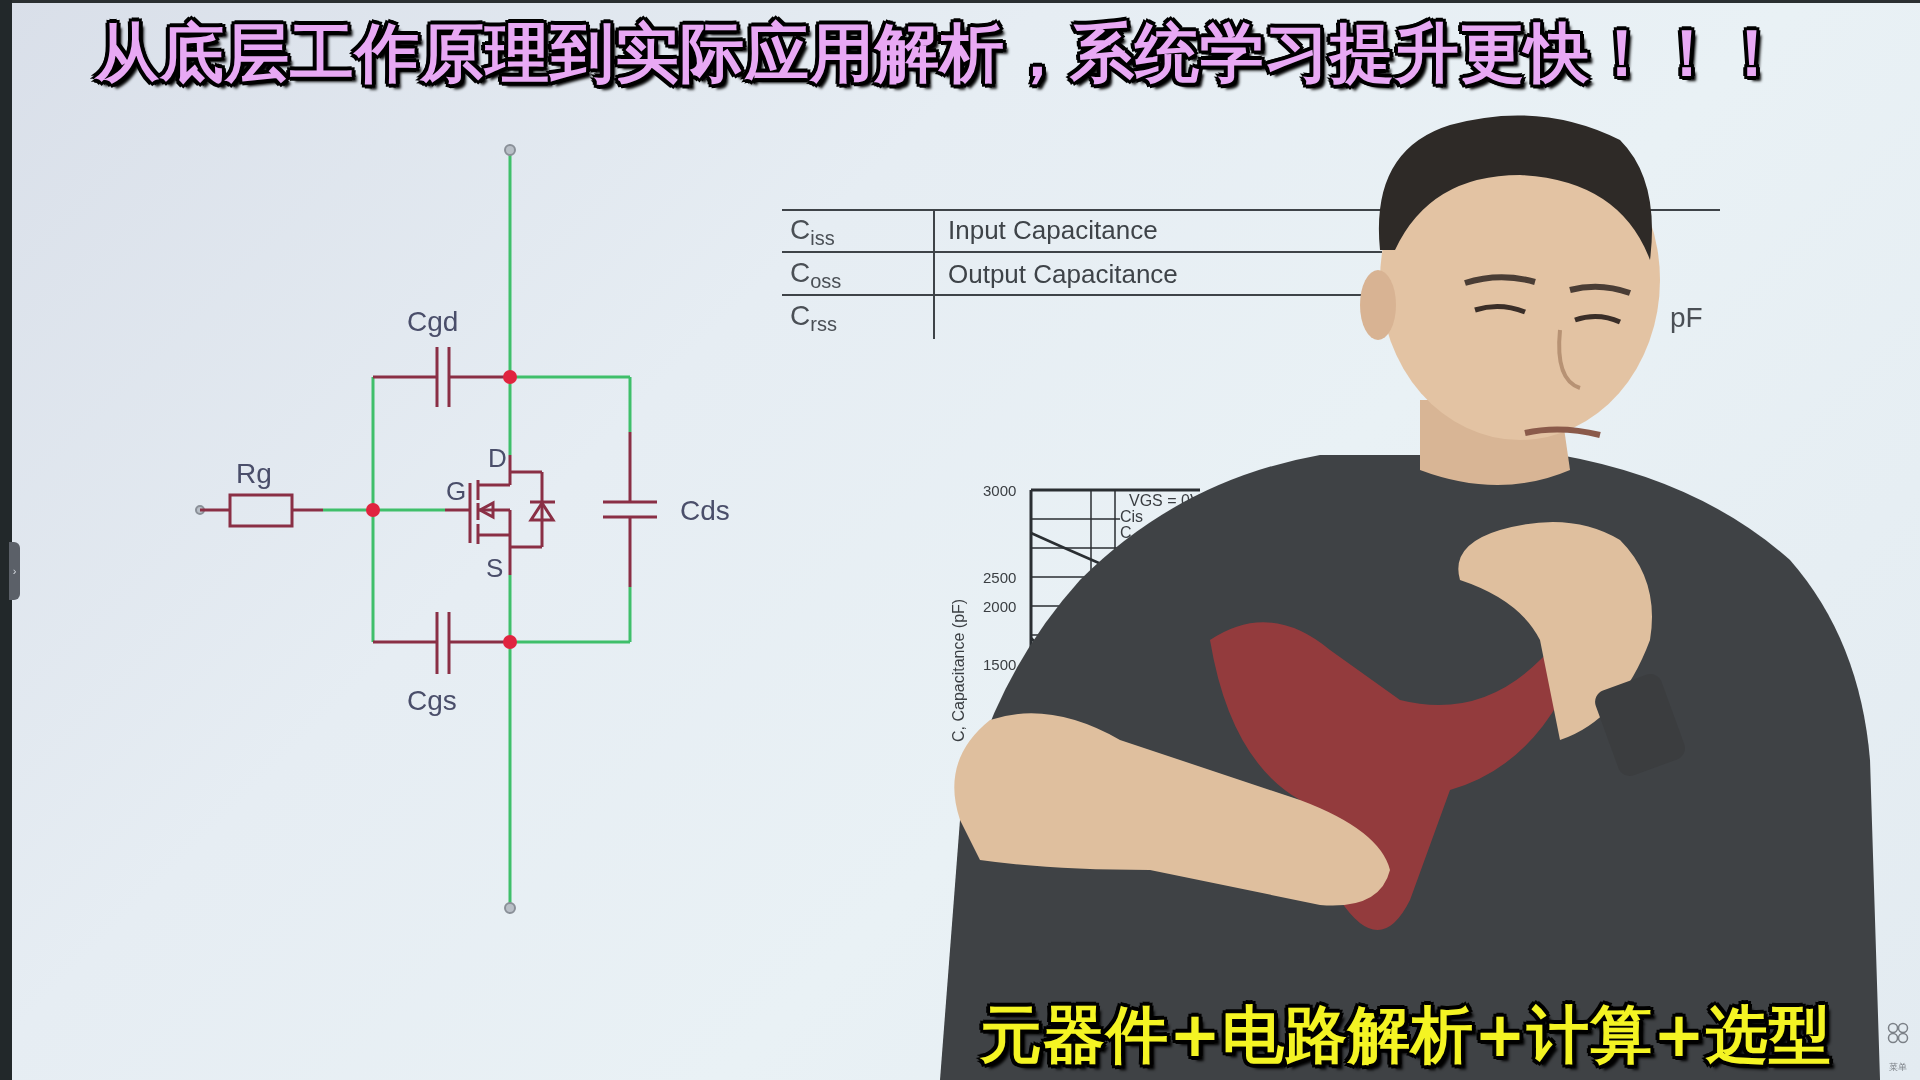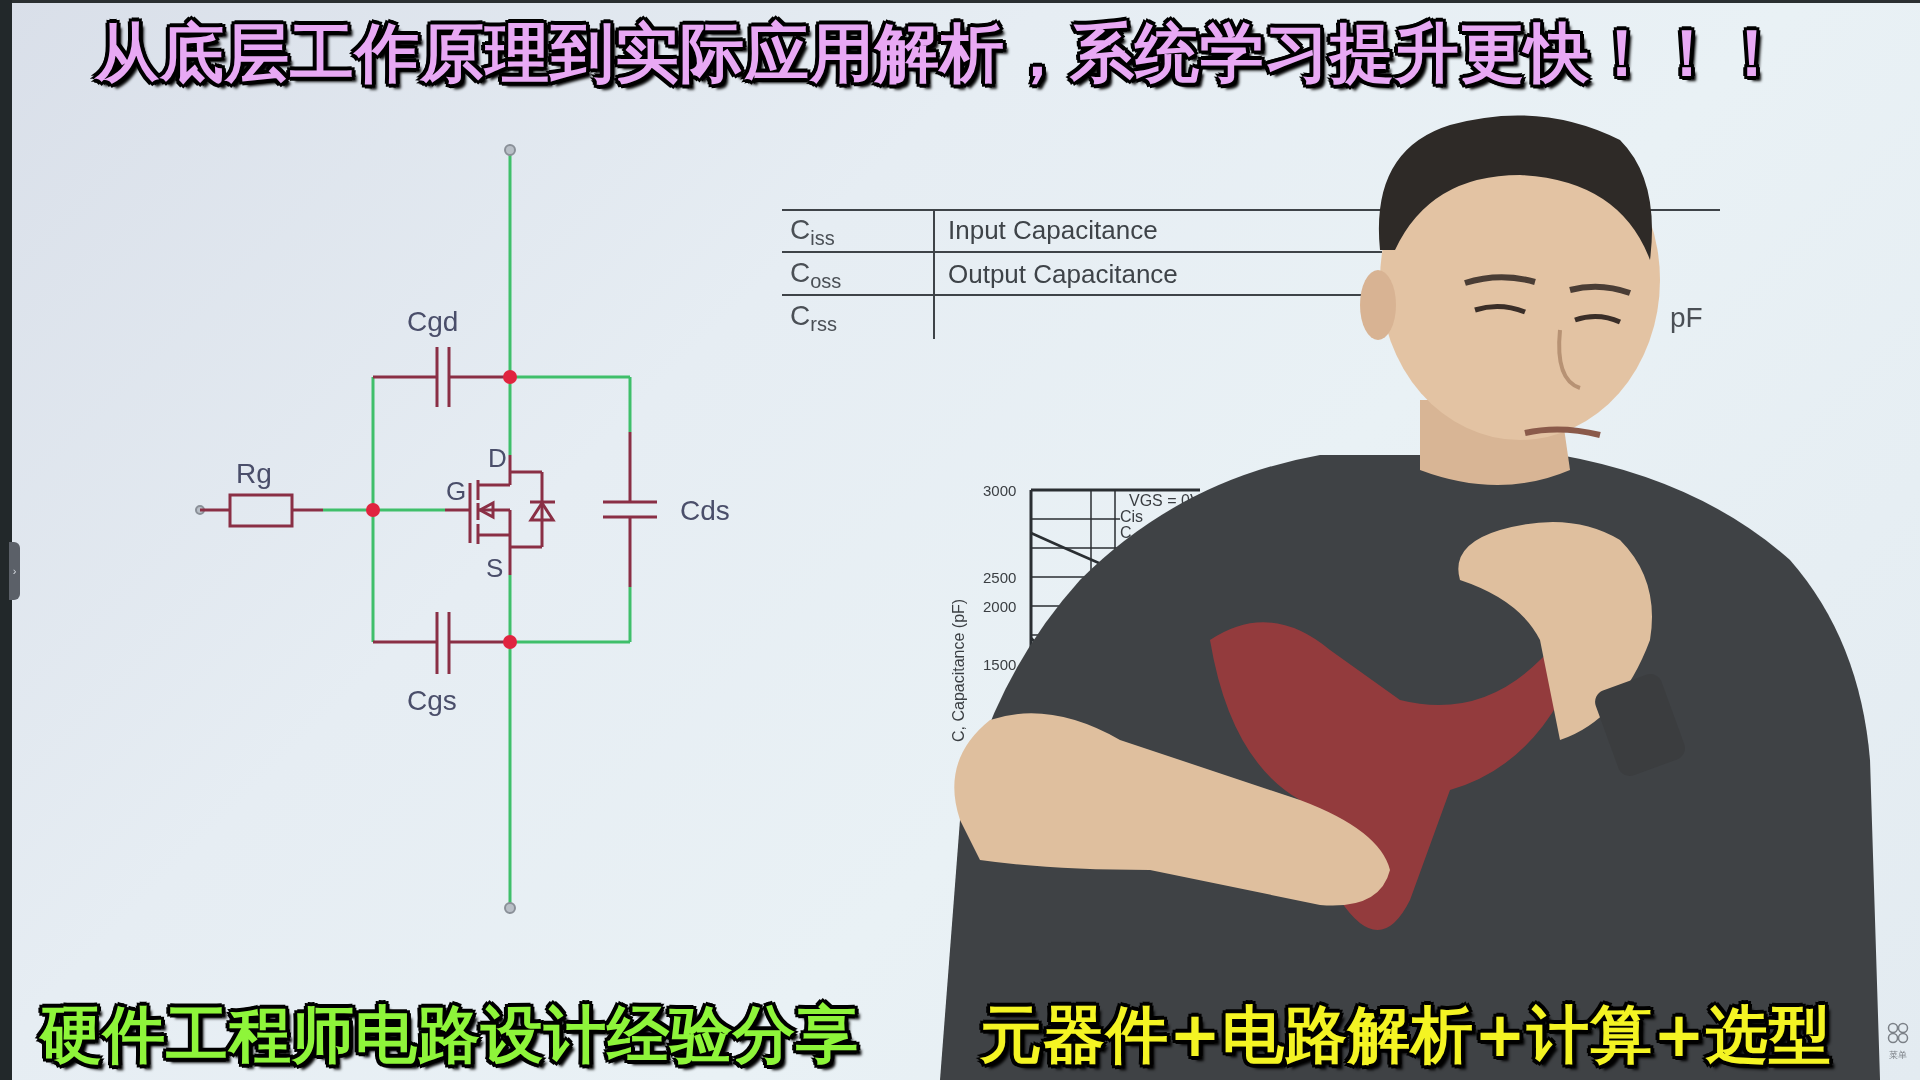--- a/index.html
+++ b/index.html
@@ -33,21 +33,21 @@
 
   
   .ytick { position:absolute; font-size:15px; color:#3a3e42; }
   .ylabel { position:absolute; font-size:16px; color:#3a3e42; transform:rotate(-90deg); transform-origin:left top; white-space:nowrap; }
   .legend-txt { position:absolute; font-size:16px; color:#3a3e42; }
 
   
   .person { position:absolute; left:0; top:0; width:1920px; height:1080px; pointer-events:none; }
 
   .menu-btn { position:absolute; left:1885px; top:1022px; width:26px; height:44px; text-align:center; color:#7b8087; }
-  .menu-btn .lbl { font-size:9px; display:block; margin-top:1px; }
+  .menu-btn .lbl { font-size:9px; display:block; margin-top:13px; }
   .schem-label { font-family:"Liberation Sans", sans-serif; fill:#4a4e6a; }
 </style>
 </head>
 <body>
 
 <div class="frame">
   <div class="bezel-top"></div>
   <div class="bezel-left"></div>
   <div class="side-handle">
     <span>›</span>
@@ -189,21 +189,20 @@
     <path d="M 1525 433 Q 1560 425 1600 435" stroke="#8a5a4a" stroke-width="6" fill="none"></path>
 
     <path d="M 960 820 Q 940 760 990 720 Q 1050 700 1120 740 L 1300 800 Q 1380 830 1390 870 Q 1380 910 1320 905 L 1150 870 Q 1050 870 980 860 Z" fill="#dfbf9e"></path>
 
     <path d="M 1560 740 Q 1620 720 1650 640 Q 1660 580 1620 540 Q 1570 510 1500 530 Q 1450 545 1460 580 Q 1520 600 1540 640 Q 1550 690 1560 740 Z" fill="#dfbf9e"></path>
 
     <rect x="1605" y="680" width="70" height="90" rx="12" transform="rotate(-20 1640 725)" fill="#3b3d3f"></rect>
   </svg>
 
   <div class="cap cap-top">从底层工作原理到实际应用解析，系统学习提升更快！！！</div>
-  <div class="cap cap-bl">硬件工程师电路设计经验分享</div>
   <div class="cap cap-br">元器件+电路解析+计算+选型</div>
 
   <div class="menu-btn">
     <svg width="22" height="22" viewBox="0 0 22 22">
       <circle cx="6" cy="6" r="4.5" fill="none" stroke="#7b8087" stroke-width="1.5"></circle>
       <circle cx="16" cy="6" r="4.5" fill="none" stroke="#7b8087" stroke-width="1.5"></circle>
       <circle cx="6" cy="16" r="4.5" fill="none" stroke="#7b8087" stroke-width="1.5"></circle>
       <circle cx="16" cy="16" r="4.5" fill="none" stroke="#7b8087" stroke-width="1.5"></circle>
     </svg>
     <span class="lbl">菜单</span>

